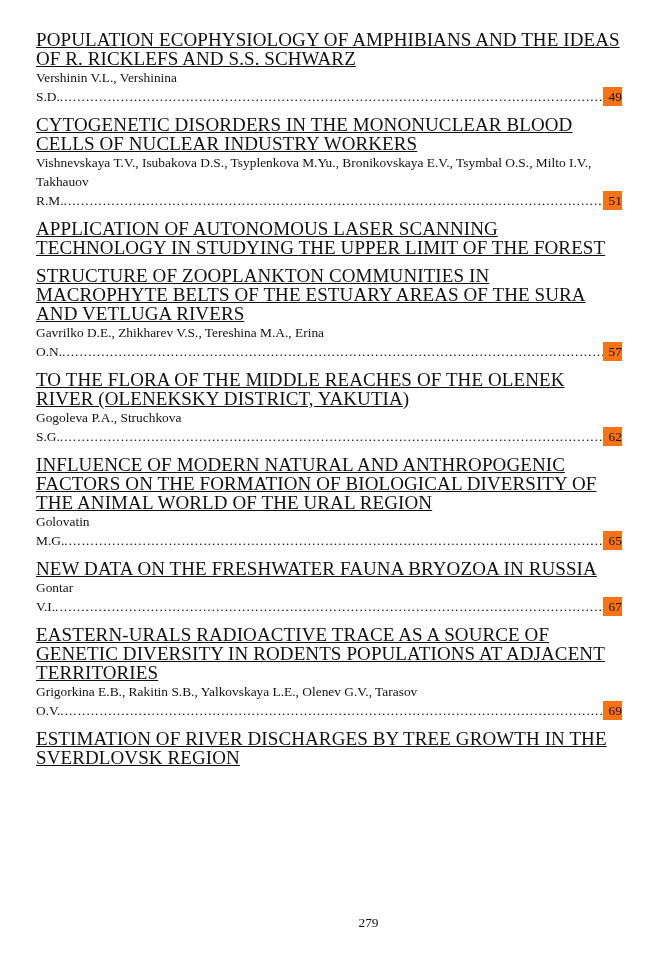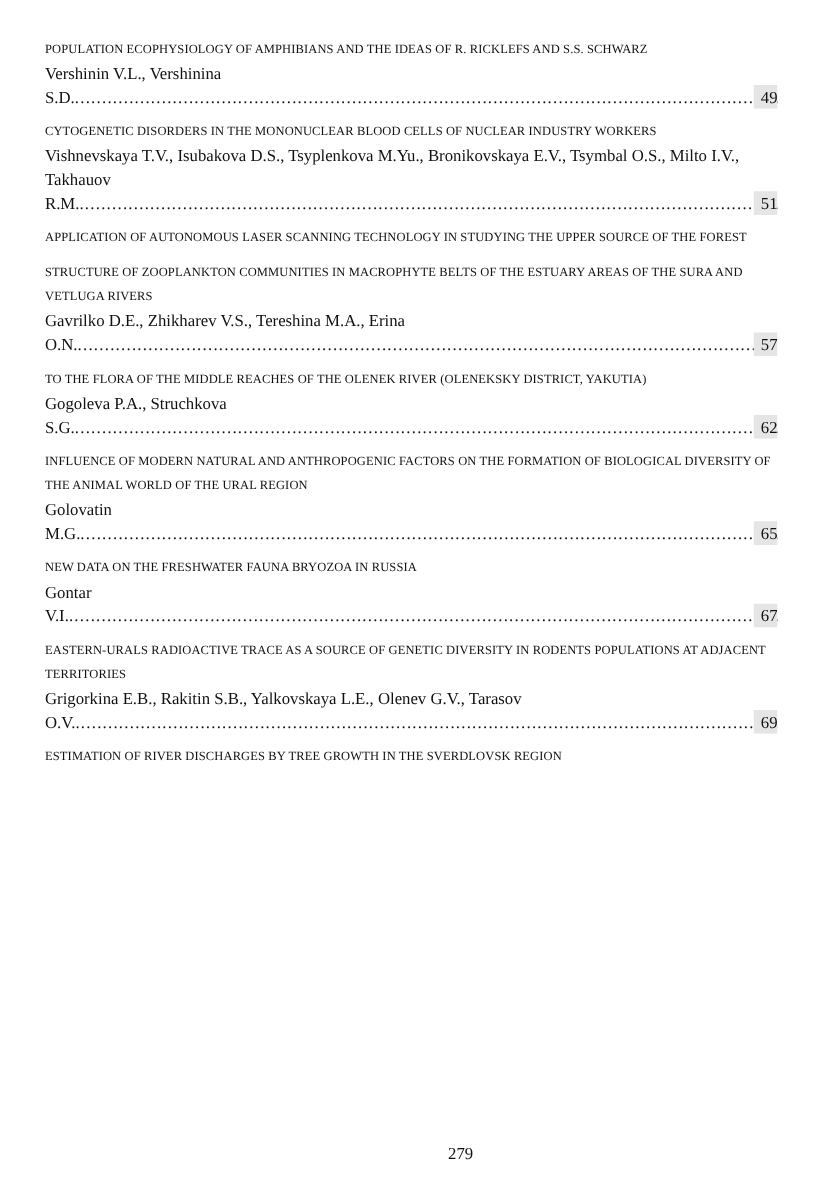--- a/index.html
+++ b/index.html
@@ -13,41 +13,42 @@
     position: relative;
     overflow: hidden;
   }
   .page {
     padding: 30px 35px 0 36px;
   }
   .entry {
     margin-bottom: 9px;
   }
   .title {
-    font-size: 10px;
+    font-size: 19px;
     line-height: 19px;
     letter-spacing: 0.1px;
+    text-decoration: underline;
   }
   .authors-line {
     font-size: 13.4px;
     line-height: 19px;
     position: relative;
     overflow: hidden;
   }
   .leader { white-space: nowrap; }
   .leader::after {
     content: "................................................................................................................................................................";
     letter-spacing: 1px;
     white-space: nowrap;
   }
   .pagenum {
     position: absolute;
     right: 0;
     bottom: 0;
-    background: #e5e5e5;
+    background: #f97316;
     padding-left: 6px;
     font-size: 13.4px;
     line-height: 19px;
   }
   .footer {
     position: absolute;
     bottom: 29px;
     left: 12px;
     width: 100%;
     text-align: center;
@@ -65,21 +66,21 @@
     <div class="authors-line"><span class="authors">Vershinin V.L., Vershinina S.D.</span><span class="leader"></span><span class="pagenum">49</span></div>
   </div>
 
   <div class="entry">
     <div class="title">CYTOGENETIC DISORDERS IN THE MONONUCLEAR BLOOD CELLS OF NUCLEAR INDUSTRY WORKERS</div>
     <div class="authors-line"><span class="authors">Vishnevskaya T.V., Isubakova D.S., Tsyplenkova M.Yu., Bronikovskaya E.V., Tsymbal O.S., Milto I.V., Takhauov R.M.</span><span class="leader"></span><span class="pagenum">51</span></div>
   </div>
 
 
   <div class="entry">
-    <div class="title">APPLICATION OF AUTONOMOUS LASER SCANNING TECHNOLOGY IN STUDYING THE UPPER SOURCE OF THE FOREST</div>
+    <div class="title">APPLICATION OF AUTONOMOUS LASER SCANNING TECHNOLOGY IN STUDYING THE UPPER LIMIT OF THE FOREST</div>
   </div>
 
   <div class="entry">
     <div class="title">STRUCTURE OF ZOOPLANKTON COMMUNITIES IN MACROPHYTE BELTS OF THE ESTUARY AREAS OF THE SURA AND VETLUGA RIVERS</div>
     <div class="authors-line"><span class="authors">Gavrilko D.E., Zhikharev V.S., Tereshina M.A., Erina O.N.</span><span class="leader"></span><span class="pagenum">57</span></div>
   </div>
 
 
 
   <div class="entry">

